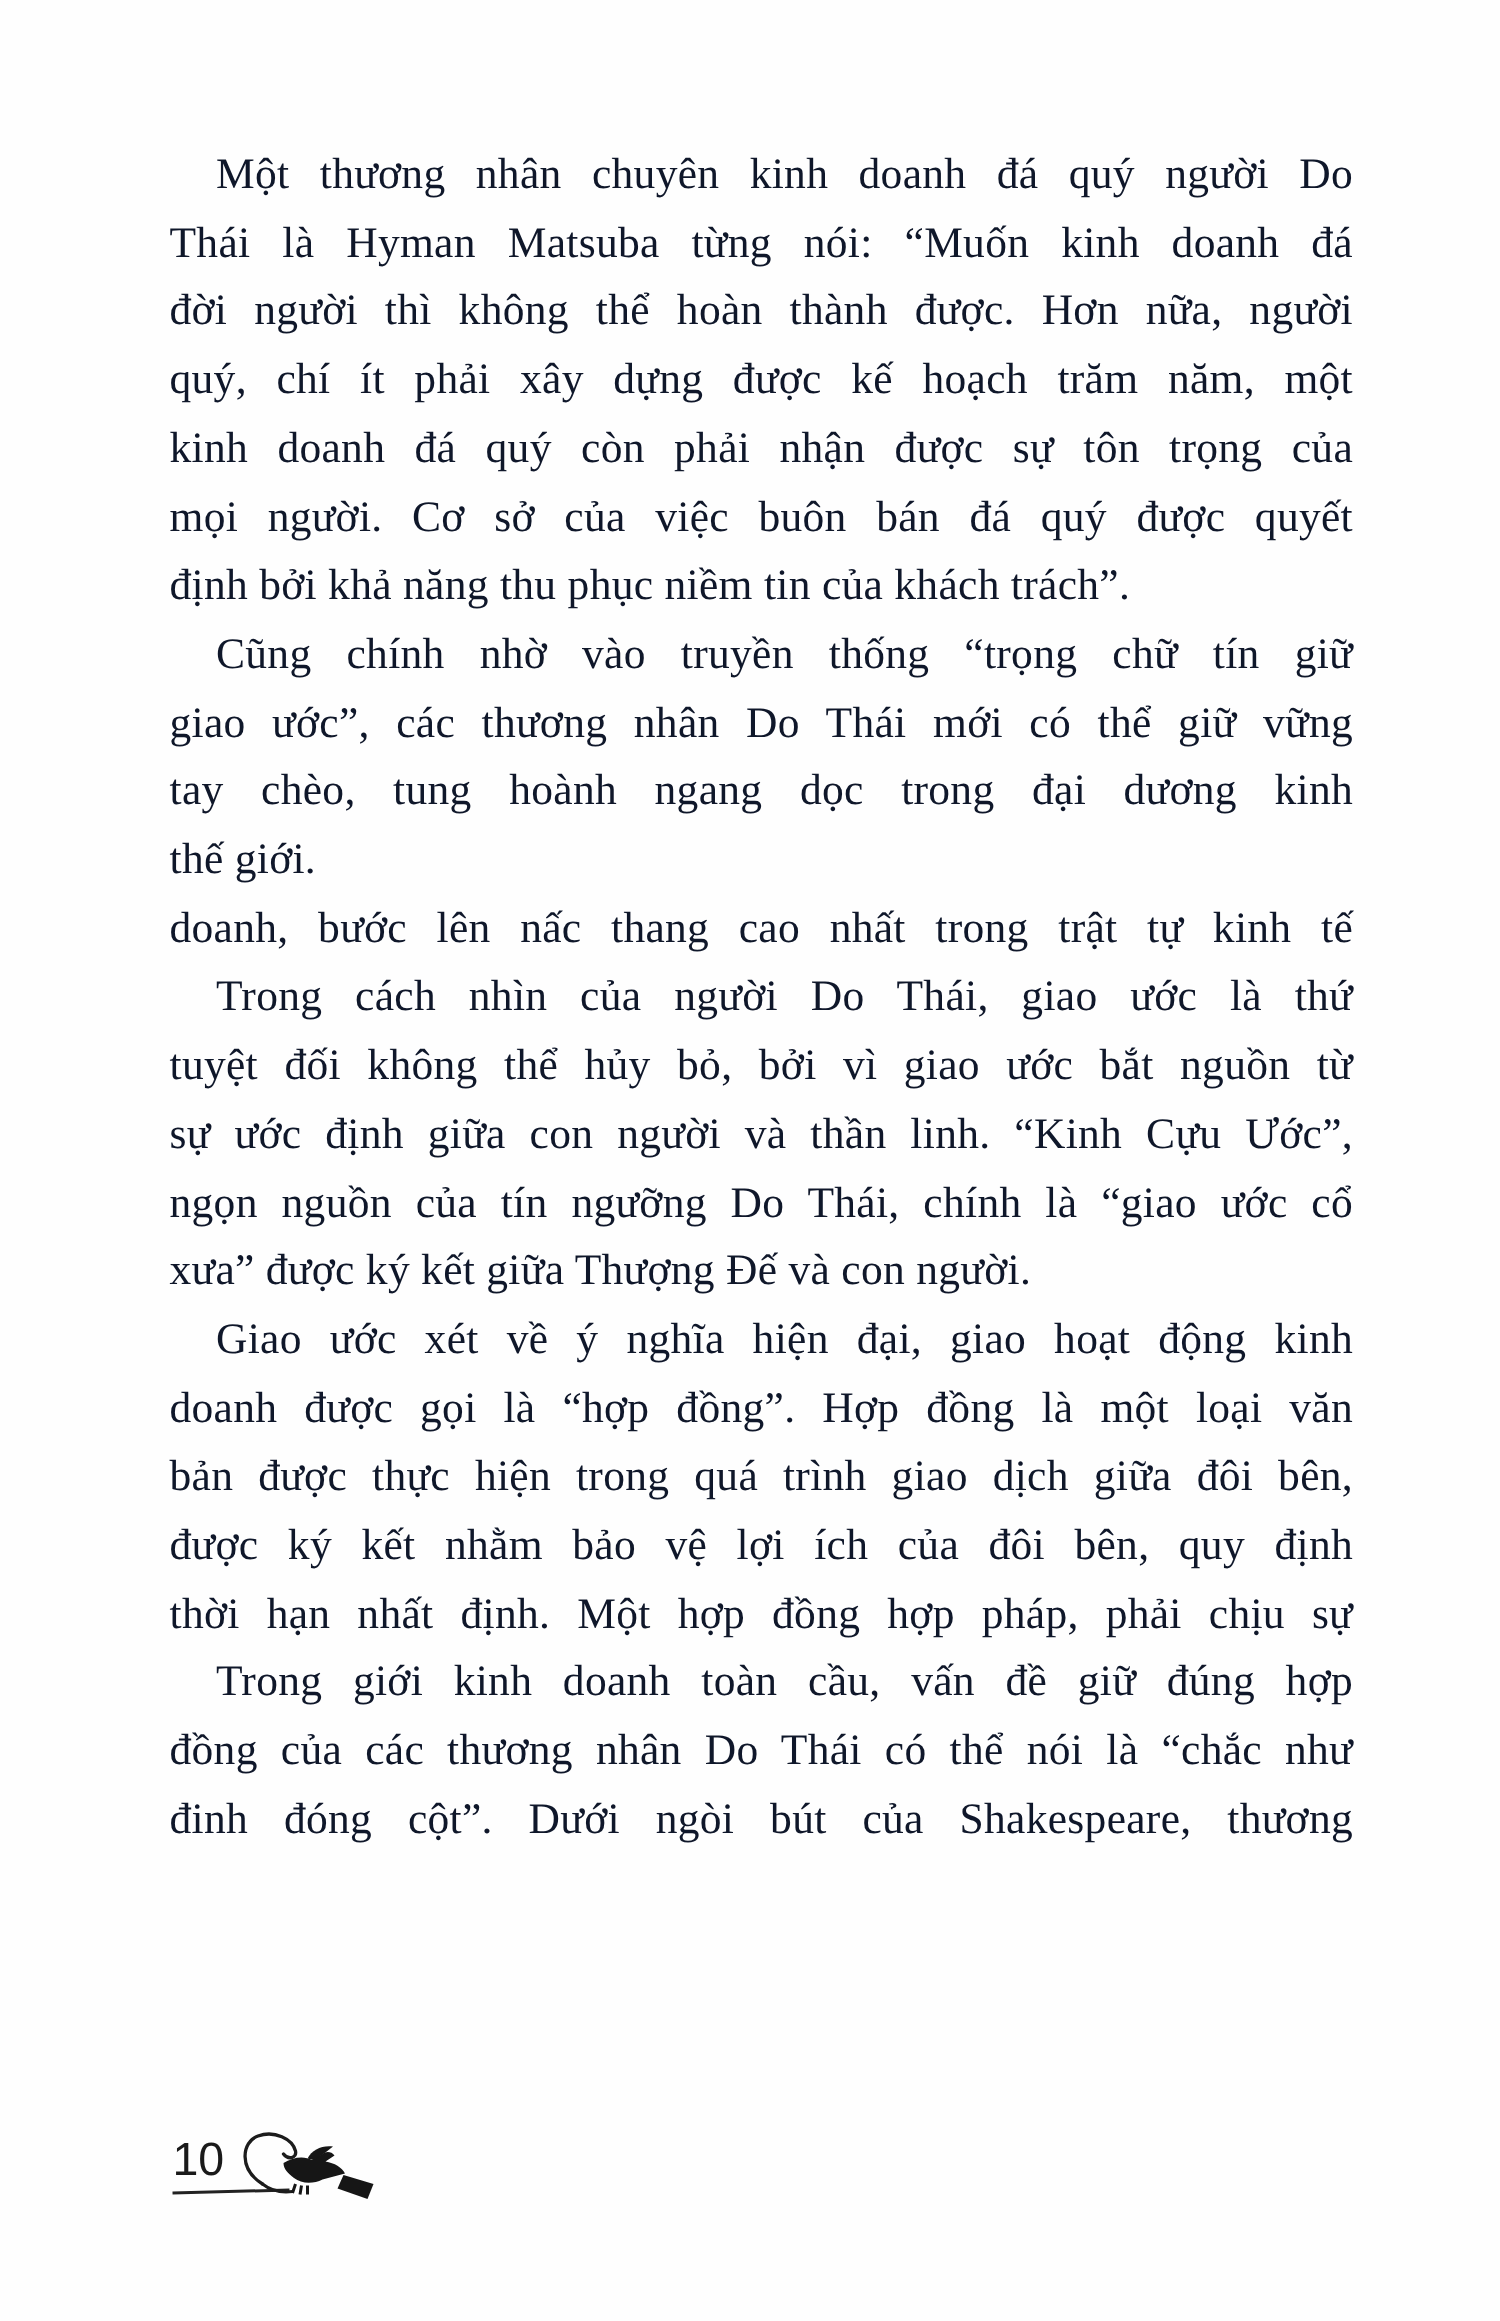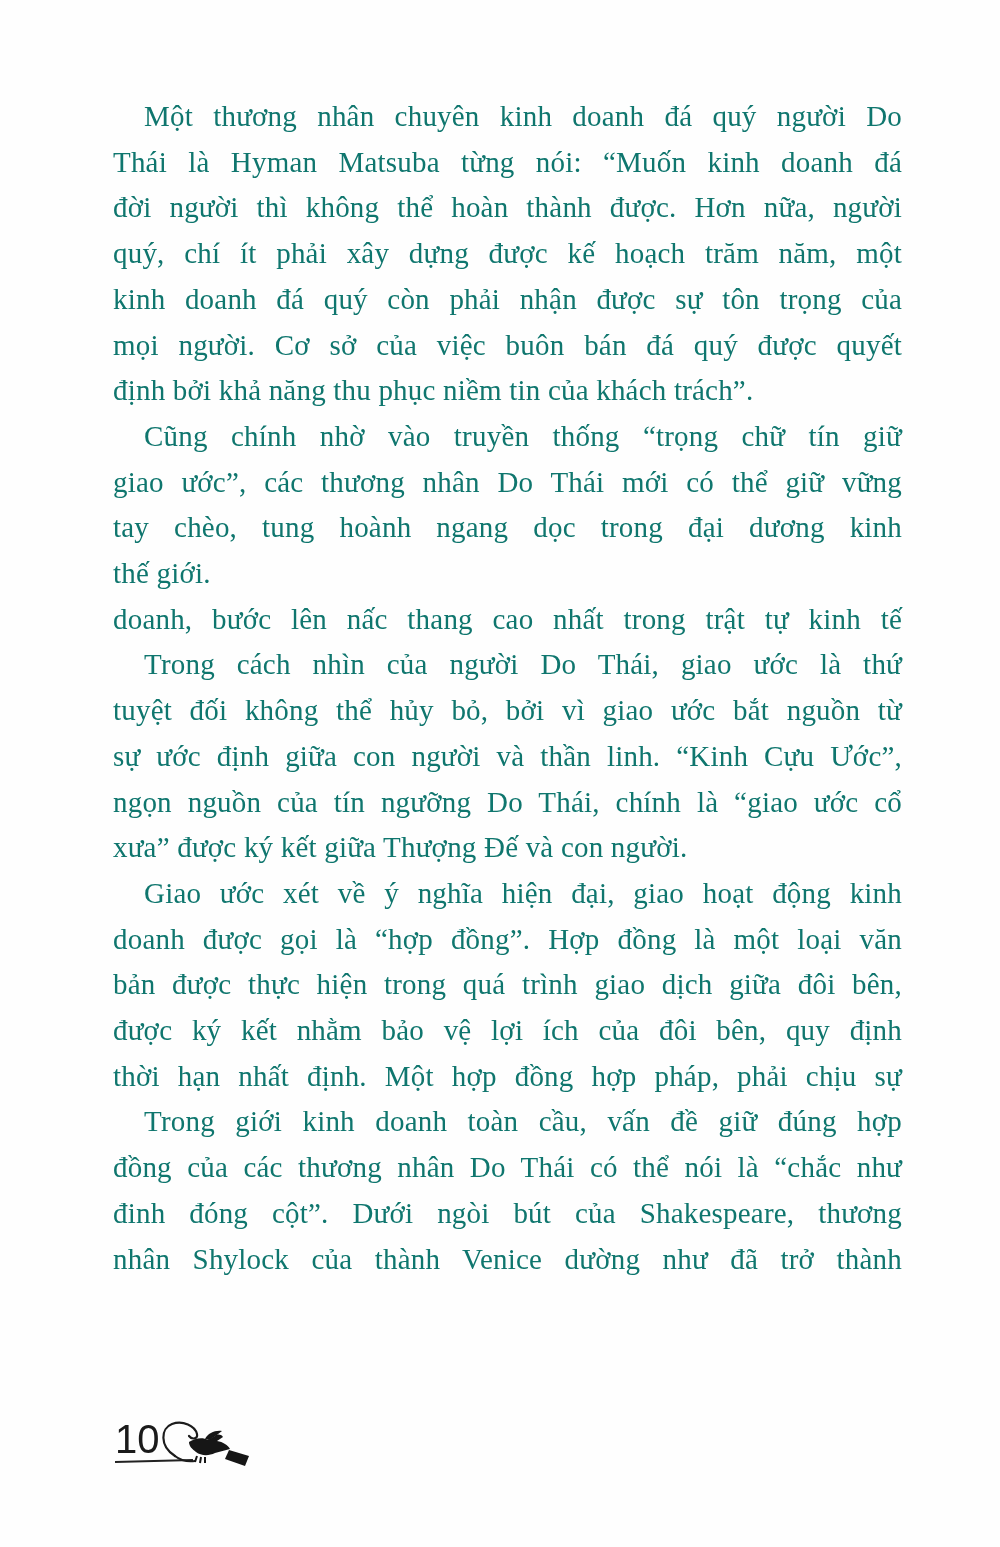--- a/index.html
+++ b/index.html
@@ -22,38 +22,38 @@
     top: 94px;
     width: 789px;
   }
   .paragraph { margin: 0; }
   .line {
     font-size: 29px;
     line-height: 45.7px;
     font-weight: 500;
     text-align: justify;
     text-align-last: justify;
-    color: #0f766e;
+    color: #0f172a;
     letter-spacing: 0.2px;
   }
   .line.first { text-indent: 31px; }
   .line.last  { text-align-last: left; }
   .footer {
     position: absolute;
     left: 115px;
     top: 1418px;
     width: 200px;
     height: 60px;
   }
   .pagenum {
     position: absolute;
     left: 0;
     top: 6px;
     font-family: "Liberation Sans", sans-serif;
-    font-size: 40px;
+    font-size: 31px;
     line-height: 31px;
     color: #1a1a1a;
   }
   .pagenum-rule {
     position: absolute;
     left: 0;
     top: 42px;
     width: 78px;
     height: 2px;
     background: #222222;
@@ -98,21 +98,20 @@
         <div class="line first">Giao ước xét về ý nghĩa hiện đại, giao hoạt động kinh</div>
         <div class="line">doanh được gọi là “hợp đồng”. Hợp đồng là một loại văn</div>
         <div class="line">bản được thực hiện trong quá trình giao dịch giữa đôi bên,</div>
         <div class="line">được ký kết nhằm bảo vệ lợi ích của đôi bên, quy định</div>
         <div class="line">thời hạn nhất định. Một hợp đồng hợp pháp, phải chịu sự</div>
       </div>
       <div class="paragraph">
         <div class="line first">Trong giới kinh doanh toàn cầu, vấn đề giữ đúng hợp</div>
         <div class="line">đồng của các thương nhân Do Thái có thể nói là “chắc như</div>
         <div class="line">đinh đóng cột”. Dưới ngòi bút của Shakespeare, thương</div>
-        <div class="line">nhân Shylock của thành Venice dường như đã trở thành</div>
       </div>
     </div>
 
   <div class="footer">
     <span class="pagenum">10</span>
     <span class="pagenum-rule"></span>
     <svg class="ornament" width="110" height="62" viewBox="0 0 110 62">
 
       <path d="M30 44 C 14 34, 16 16, 27 12 C 38 8, 50 14, 52 22 C 53 27, 47 28, 44 24" fill="none" stroke="#1c1c1c" stroke-width="2.2" stroke-linecap="round"></path>
       <path d="M30 44 C 35 48, 42 50, 50 49" fill="none" stroke="#1c1c1c" stroke-width="2" stroke-linecap="round"></path>

